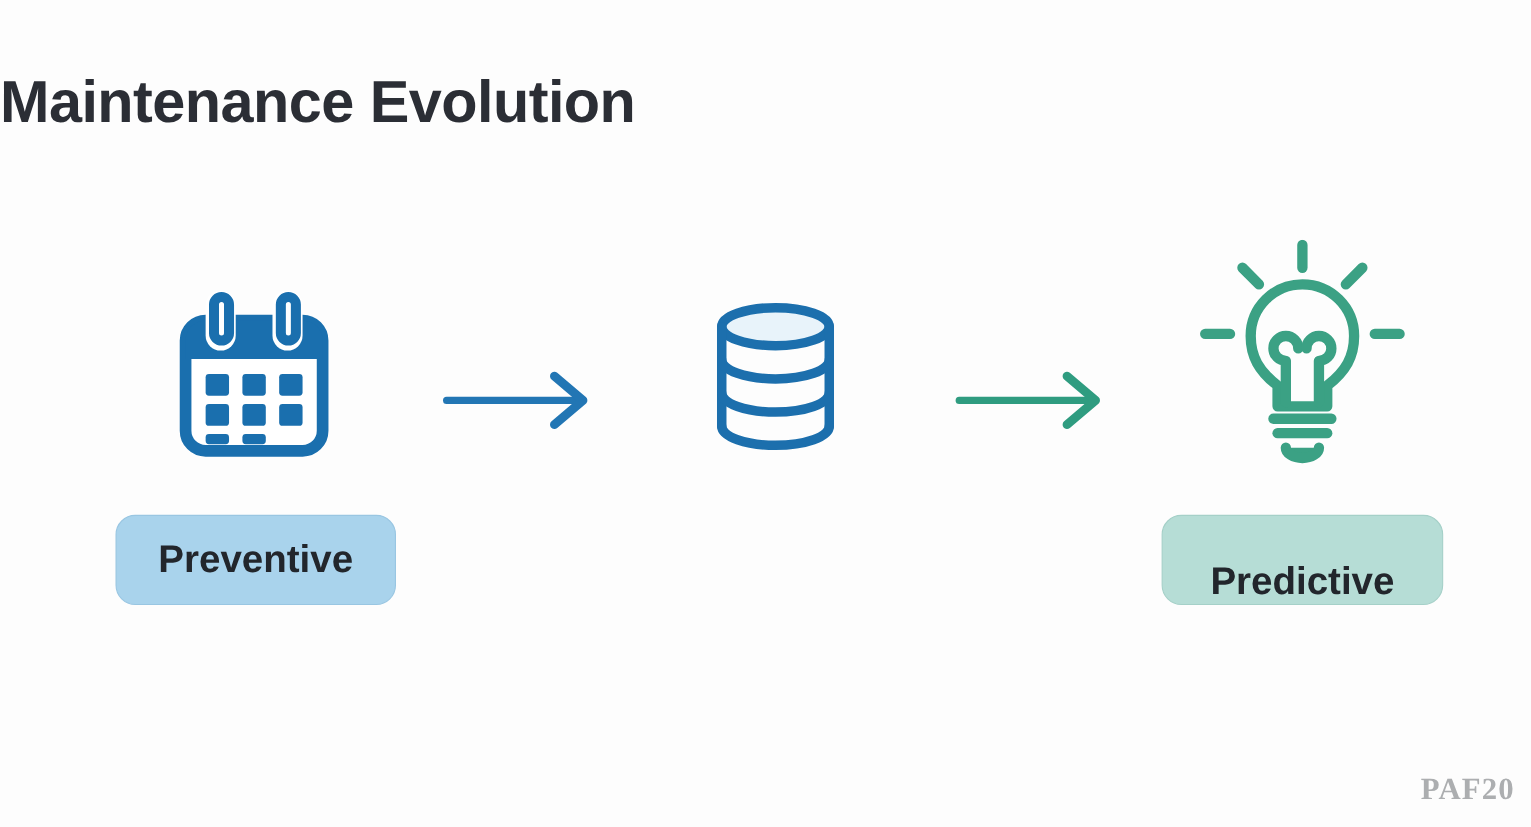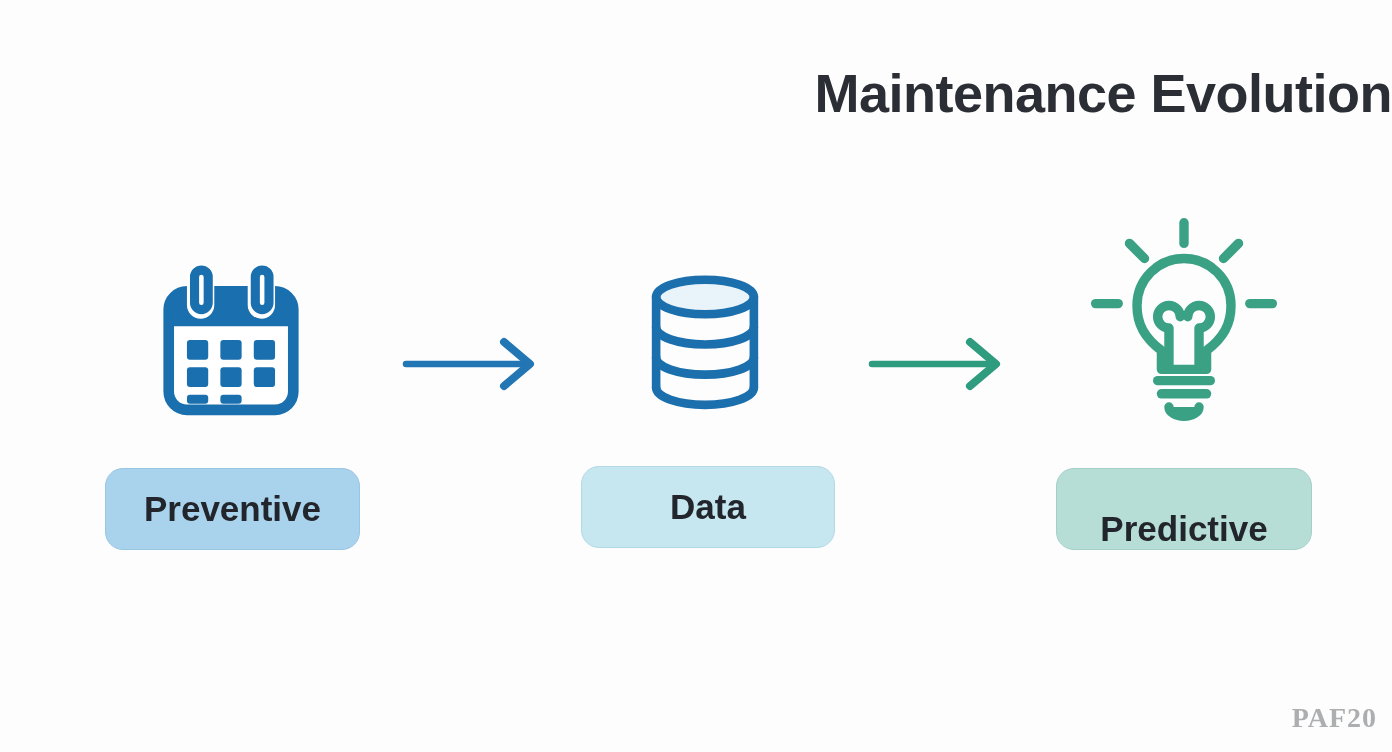--- a/index.html
+++ b/index.html
@@ -6,21 +6,21 @@
   .canvas{
     position:relative;
     width:1392px;height:752px;
     background:#fdfdfd;
     overflow:hidden;
     font-family:"Liberation Sans", sans-serif;
   }
   .page-title{
     position:absolute;
     top:62px;left:0;width:100%;
-    text-align:right;
+    text-align:left;
     font-size:54px;
     font-weight:700;
     letter-spacing:-0.5px;
     color:#2b2e35;
   }
   .icon-wrap{position:absolute;}
   .icon-calendar{left:155px;top:264px;width:152px;height:158px;}
   .icon-database{left:633px;top:274px;width:144px;height:138px;}
   .icon-lightbulb{left:1090px;top:218px;width:188px;height:205px;}
   .arrow-wrap{position:absolute;width:140px;height:60px;}
@@ -137,22 +137,19 @@
         <path d="M36 86 H64"></path>
         <path d="M38 93 H62"></path>
         <path d="M42 100 a8 5 0 0 0 16 0" fill="#3ba184"></path>
       </g>
     </svg>
   </div>
 
   <div class="label-box label-preventive">
     <span>Preventive</span>
   </div>
-  <div class="label-box label-data">
-    <span>Data</span>
-  </div>
   <div class="label-box label-predictive">
     <span>Predictive</span>
   </div>
 
   <div class="watermark">PAF20</div>
 
 </div>
 
 </body></html>

